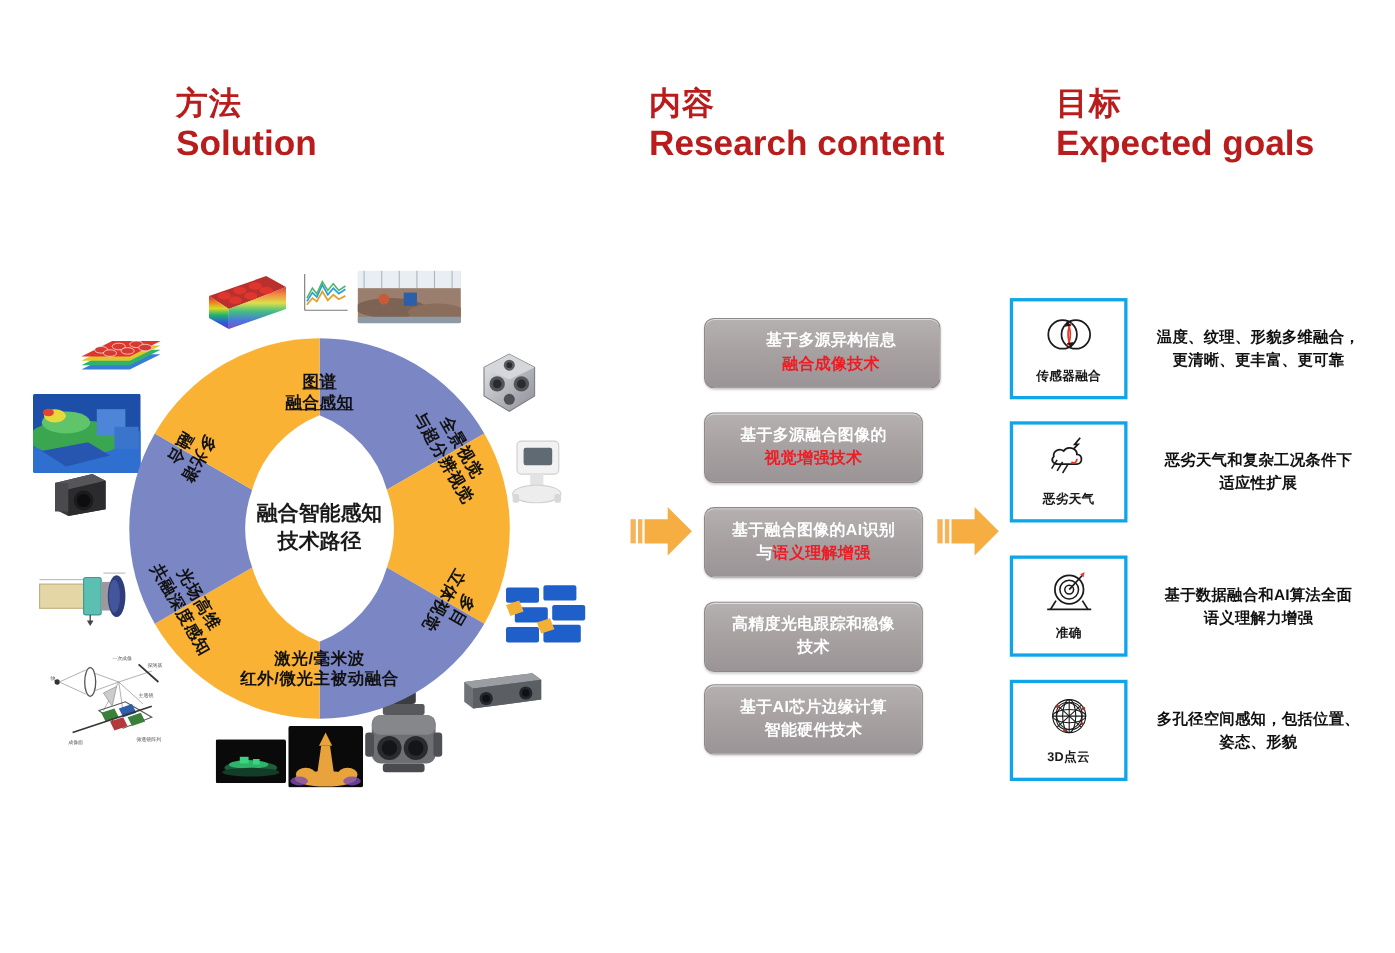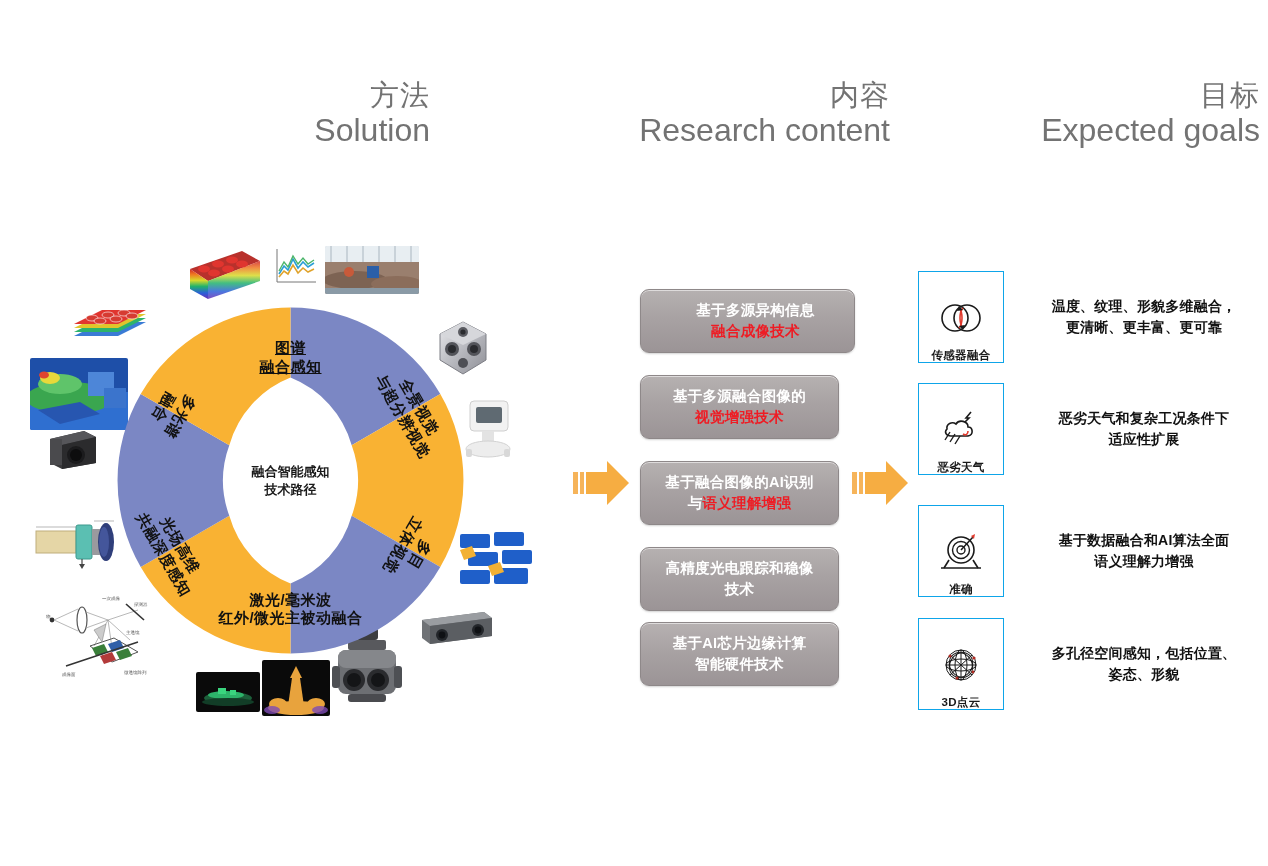--- a/index.html
+++ b/index.html
@@ -7,38 +7,38 @@
   body{
     width:1268px;height:866px;
     background:#ffffff;
     font-family:"Liberation Sans","DejaVu Sans",sans-serif;
     overflow:hidden;
     position:relative;
   }
   .stage{position:absolute;left:0;top:0;width:1268px;height:866px;}
 
   
-  .col-head{position:absolute;text-align:right;color:#737373;font-weight:normal;line-height:1.18;}
+  .col-head{position:absolute;text-align:left;color:#b91c1c;font-weight:bold;line-height:1.18;}
   .col-head .cn{display:block;font-size:29px;letter-spacing:1px;}
   .col-head .en{display:block;font-size:32px;letter-spacing:0px;}
   #head-solution{left:160px;top:78px;width:270px;}
   #head-content{left:590px;top:78px;width:300px;}
   #head-goals{left:960px;top:78px;width:300px;}
 
   
   #wheel{position:absolute;left:113px;top:303px;width:355px;height:355px;}
   #wheel svg{display:block;}
   .seg-label{
     position:absolute;text-align:center;color:#111;
     font-weight:bold;font-size:15px;line-height:1.25;
     letter-spacing:0.5px;pointer-events:none;white-space:nowrap;
   }
   #center-label{
     position:absolute;left:50%;top:50%;transform:translate(-50%,-50%);
-    text-align:center;font-weight:bold;font-size:13px;color:#1a1a1a;
+    text-align:center;font-weight:bold;font-size:19px;color:#1a1a1a;
     line-height:1.4;white-space:nowrap;
   }
 
   
   .thumb{position:absolute;border-radius:2px;overflow:hidden;}
   .thumb svg{display:block;width:100%;height:100%;}
 
   
   .arrow{position:absolute;}
 
@@ -52,24 +52,24 @@
     display:flex;align-items:center;justify-content:center;
     text-align:center;
   }
   .mbox .line{display:block;font-weight:bold;font-size:14.5px;line-height:1.42;color:#ffffff;letter-spacing:0.3px;}
   .mbox .red{color:#ee1c24;}
   .mbox .wrap{padding:6px 8px;}
 
   
   .goal-row{position:absolute;left:918px;width:340px;height:92px;}
   .goal-card{
-    position:absolute;left:0;top:0;width:86px;height:92px;
-    border:1px solid #0ea5e9;background:#fff;
+    position:absolute;left:0;top:0;width:107px;height:92px;
+    border:3px solid #0ea5e9;background:#fff;
     display:flex;flex-direction:column;align-items:center;justify-content:flex-start;
-    box-sizing:border-box;padding-top:22px;
+    box-sizing:border-box;padding-top:6px;
   }
   .goal-card .ic{width:52px;height:48px;}
   .goal-card .ic svg{display:block;width:100%;height:100%;}
   .goal-card .cap{font-size:11.5px;font-weight:bold;color:#1a1a1a;margin-top:6px;letter-spacing:.3px;}
   .goal-text{
     position:absolute;left:110px;top:50%;transform:translateY(-50%);
     width:232px;text-align:center;font-weight:bold;font-size:14px;
     line-height:1.5;color:#111;letter-spacing:.2px;
   }
   .goal-text .line{display:block;}

